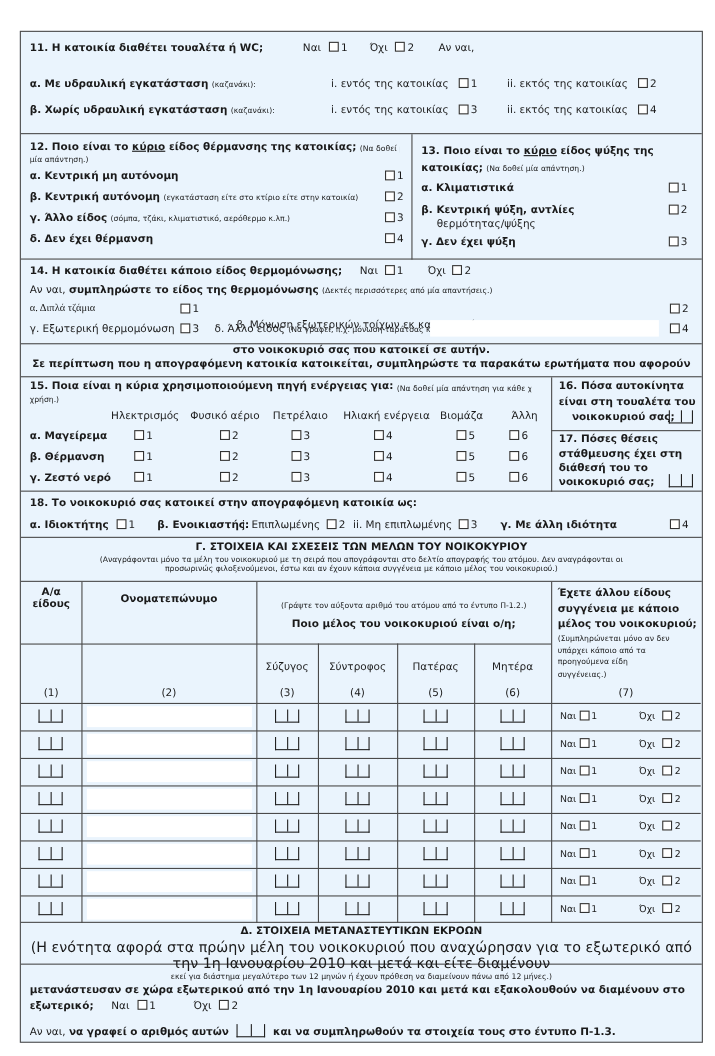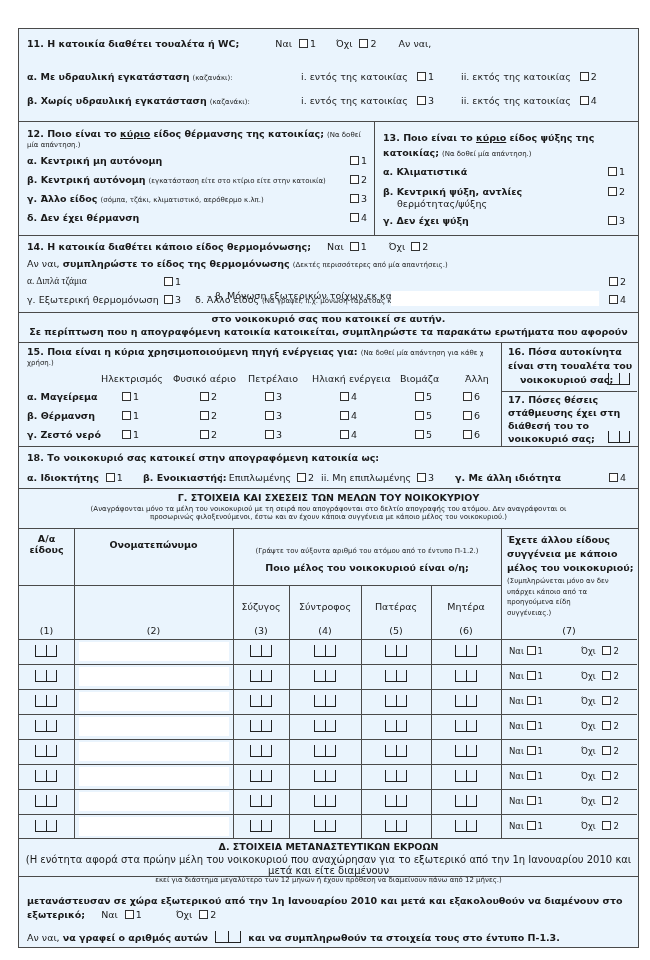--- a/index.html
+++ b/index.html
@@ -380,21 +380,21 @@
           <span class="digit2" style="position:absolute;left:366px;top:6px;"></span>
           <span class="digit2" style="position:absolute;left:436px;top:6px;"></span>
           <span style="position:absolute;left:490px;top:7px;white-space:nowrap;font-size:8.5px;"><span>Ναι</span> <span class="cb"></span><span>1</span></span>
           <span style="position:absolute;left:562px;top:7px;white-space:nowrap;font-size:8.5px;"><span>Όχι</span> <span class="cb" style="margin-left:4px"></span><span>2</span></span>
         </div>
       </div>
   </div>
 
   <div class="sec center" style="top:810px;height:38px;">
     <div class="b" style="margin-top:2px;font-size:9.5px;">Δ. ΣΤΟΙΧΕΙΑ ΜΕΤΑΝΑΣΤΕΥΤΙΚΩΝ ΕΚΡΟΩΝ</div>
-    <div style="margin-top:2px;font-size:10px;">(Η ενότητα αφορά στα πρώην μέλη του νοικοκυριού που αναχώρησαν για το εξωτερικό από την 1η Ιανουαρίου 2010 και μετά και είτε διαμένουν</div>
+    <div style="margin-top:2px;font-size:13px;">(Η ενότητα αφορά στα πρώην μέλη του νοικοκυριού που αναχώρησαν για το εξωτερικό από την 1η Ιανουαρίου 2010 και μετά και είτε διαμένουν</div>
     <div style="font-size:7px;">εκεί για διάστημα μεγαλύτερο των 12 μηνών ή έχουν πρόθεση να διαμείνουν πάνω από 12 μήνες.)</div>
   </div>
 
   <div class="sec" style="top:848px;height:72px;border-bottom:none;">
     <div class="row b" style="left:8px;top:18px;font-size:9.5px;">μετανάστευσαν σε χώρα εξωτερικού από την 1η Ιανουαρίου 2010 και μετά και εξακολουθούν να διαμένουν στο</div>
     <div class="row" style="left:8px;top:32px;">
       <span class="b">εξωτερικό;</span>
       <span style="display:inline-block;width:10px"></span>
       <span>Ναι</span>
       <span class="cb" style="margin-left:4px"></span><span>1</span>

